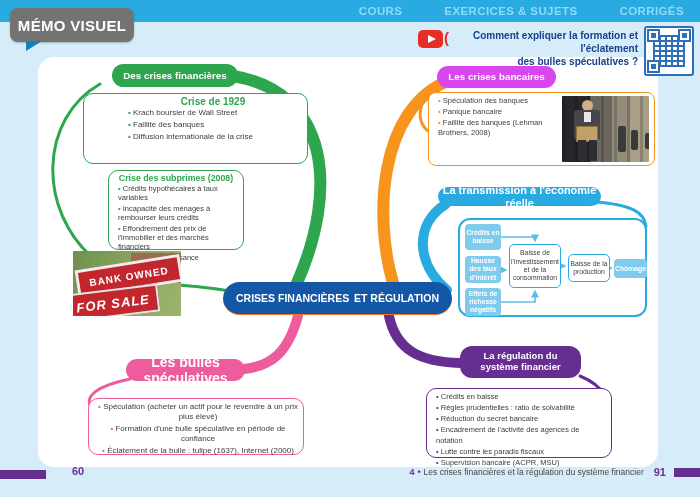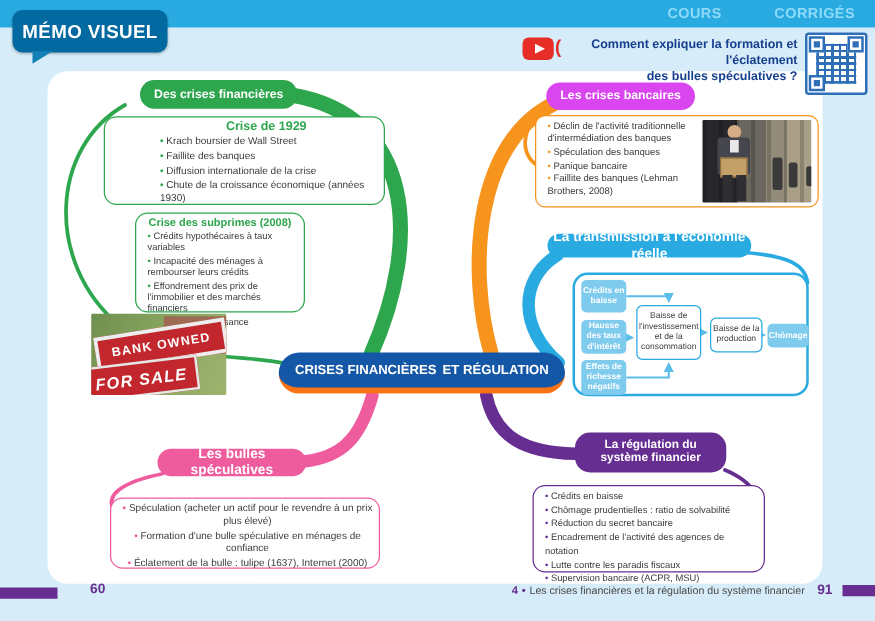--- a/index.html
+++ b/index.html
@@ -4,21 +4,21 @@
 <style>
   html,body{margin:0;padding:0;}
   body{font-family:"Liberation Sans","DejaVu Sans",sans-serif;}
   #page{position:relative;width:700px;height:497px;background:#D6ECF8;overflow:hidden;}
 
   
   .topbar{position:absolute;left:0;top:0;width:700px;height:22px;background:#29ABE2;z-index:4;}
   .tabs{position:absolute;right:16px;top:0;height:22px;display:flex;gap:42px;align-items:center;}
   .tab{color:#8EDAF7;font-weight:bold;font-size:11.5px;letter-spacing:.4px;cursor:pointer;}
 
-  .badge{position:absolute;left:10px;top:8px;width:124px;height:34px;background:#0369a1;border-radius:8px;
+  .badge{position:absolute;left:10px;top:8px;width:124px;height:34px;background:#737373;border-radius:8px;
          display:flex;align-items:center;justify-content:center;color:#fff;font-weight:bold;font-size:15px;
          letter-spacing:.3px;z-index:5;box-shadow:0 1px 2px rgba(0,0,0,.25);}
   .badge:after{content:"";position:absolute;left:16px;bottom:-9px;width:0;height:0;
          border-top:10px solid #1380B7;border-right:16px solid transparent;}
 
   
   .video-row{position:absolute;left:418px;top:26px;width:276px;height:52px;display:flex;align-items:flex-start;z-index:5;}
   .yt{position:relative;width:25px;height:18px;background:#E62D26;border-radius:5px;margin-top:4px;flex:0 0 auto;}
   .yt:after{content:"";position:absolute;left:10px;top:4.5px;border-left:8px solid #fff;
         border-top:4.5px solid transparent;border-bottom:4.5px solid transparent;}
@@ -54,21 +54,21 @@
   .tcause{position:absolute;background:#7ECBEE;color:#fff;font-weight:bold;font-size:6.8px;line-height:1.2;
           border-radius:4px;display:flex;align-items:center;justify-content:center;text-align:center;padding:1px;box-sizing:border-box;}
   .tstep{position:absolute;background:#fff;border:1.4px solid #29ABE2;color:#3C3C3B;font-size:6.8px;line-height:1.25;
          border-radius:5px;display:flex;align-items:center;justify-content:center;text-align:center;padding:1px;box-sizing:border-box;}
   .tend{position:absolute;background:#7ECBEE;color:#fff;font-weight:bold;font-size:6.8px;border-radius:4px;
         display:flex;align-items:center;justify-content:center;text-align:center;}
   .tarrows{position:absolute;left:0;top:0;}
 
   
   .central{position:absolute;left:223px;top:282px;width:229px;height:33px;background:#1457A6;border-radius:17px;
-           border-bottom:5px solid #f97316;display:flex;align-items:center;justify-content:space-between;
+           border-bottom:1px solid #f97316;display:flex;align-items:center;justify-content:space-between;
            padding:0 13px;box-sizing:border-box;color:#fff;font-weight:bold;font-size:10.5px;z-index:3;}
 
   
   .photo{position:absolute;overflow:hidden;z-index:2;border-radius:1px;}
   .photo-bank{left:73px;top:251px;width:108px;height:65px;
       background:linear-gradient(115deg,#6f8f4f,#87a55e 45%,#9db36e);}
   .house{position:absolute;left:58px;top:2px;width:50px;height:30px;background:#9C6B52;}
   .house span{position:absolute;background:#E8E2D2;width:7px;height:10px;top:10px;}
   .sign{position:absolute;background:#C1272D;color:#fff;font-weight:bold;display:flex;align-items:center;
         justify-content:center;white-space:nowrap;}
@@ -98,20 +98,21 @@
   .fbar-right{width:26px;height:9px;background:#672E92;}
 </style>
 </head>
 <body>
 
 <div id="page">
 
   <div class="topbar">
     <nav class="tabs">
       <span class="tab">COURS</span>
+      <span class="tab">EXERCICES &amp; SUJETS</span>
       <span class="tab">CORRIGÉS</span>
     </nav>
   </div>
 
   <div class="badge">
     <span>MÉMO VISUEL</span>
   </div>
 
   <div class="video-row">
     <div class="yt"></div>
@@ -151,21 +152,20 @@
   <div class="pill" style="left:112px;top:64px;width:126px;height:23px;background:#2DA64D;font-size:9.8px;">
     <span>Des crises financières</span>
   </div>
 
   <div class="mbox" style="--c:#2DA64D;left:83px;top:93px;width:225px;height:71px;padding-left:40px;">
     <div class="box-title" style="font-size:10px;">Crise de 1929</div>
     <ul class="bullets" style="font-size:8px;line-height:1.35;">
         <li>Krach boursier de Wall Street</li>
         <li>Faillite des banques</li>
         <li>Diffusion internationale de la crise</li>
-        <li>Chute de la croissance économique (années 1930)</li>
       </ul>
   </div>
 
   <div class="mbox" style="--c:#2DA64D;left:108px;top:170px;width:136px;height:80px;">
     <div class="box-title" style="font-size:8.8px;">Crise des subprimes (2008)</div>
     <ul class="bullets" style="font-size:7.5px;line-height:1.25;">
         <li>Crédits hypothécaires à taux variables</li>
         <li>Incapacité des ménages à rembourser leurs crédits</li>
         <li>Effondrement des prix de l'immobilier et des marchés financiers</li>
         <li>Chute de la croissance économique</li>
@@ -181,21 +181,20 @@
     <div class="sign sign1">BANK OWNED</div>
     <div class="sign sign2">FOR SALE</div>
   </div>
 
   <div class="pill" style="left:437px;top:66px;width:119px;height:22px;background:#d946ef;font-size:9.8px;">
     <span>Les crises bancaires</span>
   </div>
 
   <div class="mbox" style="--c:#F7941E;left:428px;top:92px;width:227px;height:74px;display:flex;gap:4px;border-radius:8px;">
     <ul class="bullets" style="font-size:7.6px;line-height:1.3;width:120px;flex:0 0 auto;">
-        <li>Déclin de l'activité traditionnelle d'intermédiation des banques</li>
         <li>Spéculation des banques</li>
         <li>Panique bancaire</li>
         <li>Faillite des banques (Lehman Brothers, 2008)</li>
       </ul>
     <div class="photo photo-lehman" style="position:relative;left:0;top:1px;">
       <div class="stripes"></div>
       <span class="person" style="left:56px;top:30px;width:8px;height:26px;"></span>
       <span class="person" style="left:69px;top:34px;width:7px;height:20px;"></span>
       <span class="person" style="left:83px;top:37px;width:6px;height:16px;"></span>
       <div class="man-head"></div>
@@ -230,40 +229,40 @@
     <div class="tstep" style="left:49px;top:24px;width:52px;height:44px;">Baisse de l'investissement et de la consommation</div>
     <div class="tstep" style="left:108px;top:34px;width:42px;height:28px;">Baisse de la production</div>
     <div class="tend" style="left:154px;top:39px;width:33px;height:19px;">Chômage</div>
   </div>
 
   <div class="central">
     <span>CRISES FINANCIÈRES</span>
     <span>ET RÉGULATION</span>
   </div>
 
-  <div class="pill" style="left:126px;top:359px;width:119px;height:22px;background:#EE5C9E;font-size:11px;">
+  <div class="pill" style="left:126px;top:359px;width:119px;height:22px;background:#EE5C9E;font-size:14px;">
     <span>Les bulles spéculatives</span>
   </div>
 
   <div class="mbox" style="--c:#EE5C9E;left:88px;top:398px;width:216px;height:57px;text-align:center;">
     <ul class="bullets" style="font-size:8px;line-height:1.3;">
         <li>Spéculation (acheter un actif pour le revendre à un prix plus élevé)</li>
-        <li>Formation d'une bulle spéculative en ménages de confiance</li>
+        <li>Formation d'une bulle spéculative en période de confiance</li>
         <li>Éclatement de la bulle : tulipe (1637), Internet (2000)</li>
       </ul>
   </div>
 
   <div class="pill" style="left:460px;top:346px;width:121px;height:32px;background:#672E92;font-size:9.5px;padding:2px 4px;box-sizing:border-box;">
     <span>La régulation du système financier</span>
   </div>
 
   <div class="mbox" style="--c:#672E92;left:426px;top:388px;width:186px;height:70px;">
     <ul class="bullets" style="font-size:7.5px;line-height:1.35;">
         <li>Crédits en baisse</li>
-        <li>Chômage prudentielles : ratio de solvabilité</li>
+        <li>Règles prudentielles : ratio de solvabilité</li>
         <li>Réduction du secret bancaire</li>
         <li>Encadrement de l'activité des agences de notation</li>
         <li>Lutte contre les paradis fiscaux</li>
         <li>Supervision bancaire (ACPR, MSU)</li>
       </ul>
   </div>
 
   <div class="fbar-left"></div>
   <div class="fpage-left">60</div>
   <div class="footer-right">

